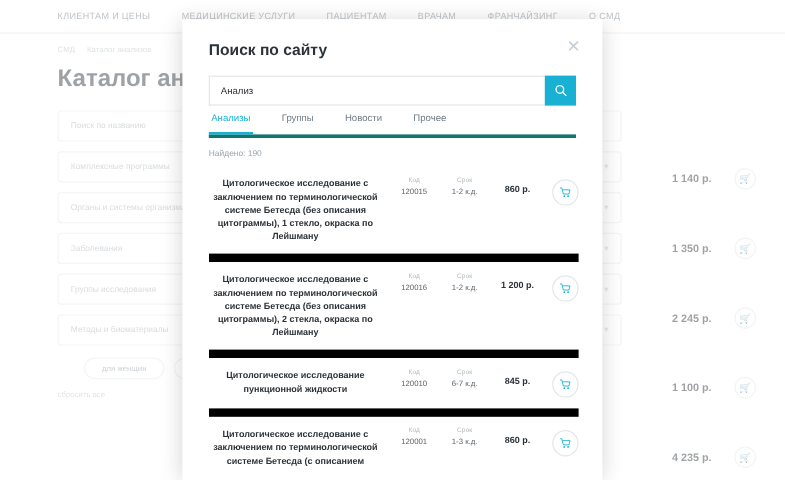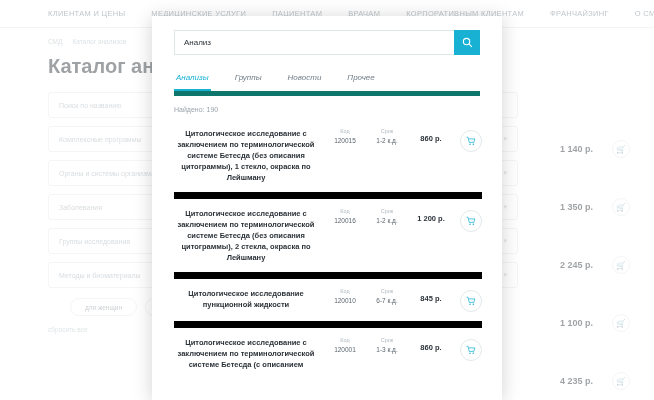--- a/index.html
+++ b/index.html
@@ -134,24 +134,23 @@
     width: 26px;
     background:#18b1d4;
     border:none;
     display:flex;align-items:center;justify-content:center;
     cursor:pointer;
   }
   .search-btn svg { display:block; }
 
   .tabs {
     display:flex; gap: 22px;
-    margin: 12px 22px 0 22px;
-    border-bottom:5px solid #0f766e;
+    margin: 0 22px 0 22px;
+    border-bottom:3px solid #0f766e;
     font-size: 8px;
-    font-style: italic;
   }
   .tab {
     padding: 6px 2px 7px 2px;
     color:#6f7c86;
     cursor:pointer;
   }
   .tab.active {
     color:#18b1d4;
     border-bottom:2px solid #18b1d4;
   }
@@ -206,21 +205,20 @@
 </head>
 <body>
 
 <div id="bg-page">
 
   <div class="topnav">
     <span class="nav-item">КЛИЕНТАМ И ЦЕНЫ</span>
     <span class="nav-item">МЕДИЦИНСКИЕ УСЛУГИ</span>
     <span class="nav-item">ПАЦИЕНТАМ</span>
     <span class="nav-item">ВРАЧАМ</span>
-    <span class="nav-item">КОРПОРАТИВНЫМ КЛИЕНТАМ</span>
     <span class="nav-item">ФРАНЧАЙЗИНГ</span>
     <span class="nav-item">О СМД</span>
 
   </div>
 
   <div class="breadcrumb">
     <span>СМД</span>
     <span>Каталог анализов</span>
   </div>
 
@@ -280,20 +278,24 @@
       <span>4 235 р.</span>
       <span class="cart-ghost">🛒</span>
     </div>
   </div>
 </div>
 
 <div id="overlay"></div>
 
 <div id="modal">
 
+  <div class="modal-head">
+    <div class="modal-title">Поиск по сайту</div>
+    <div class="modal-close">✕</div>
+  </div>
 
   <div class="search-wrap">
     <input class="search-input" value="Анализ" style="">
 
     <button class="search-btn">
       <svg width="11" height="11" viewBox="0 0 16 16">
         <circle cx="6.6" cy="6.6" r="4.6" fill="none" stroke="#ffffff" stroke-width="1.6"></circle>
         <line x1="10" y1="10" x2="14.4" y2="14.4" stroke="#ffffff" stroke-width="1.6"></line>
       </svg>
     </button>

